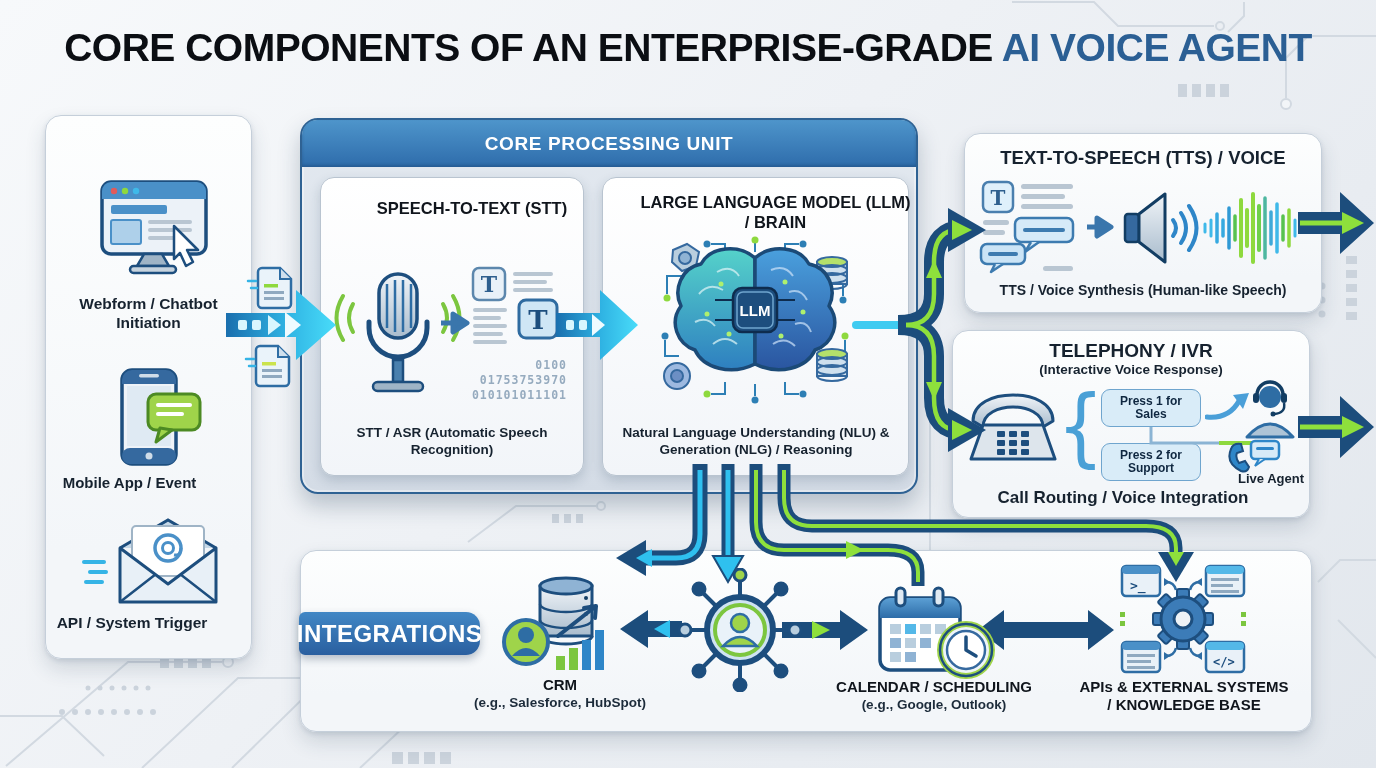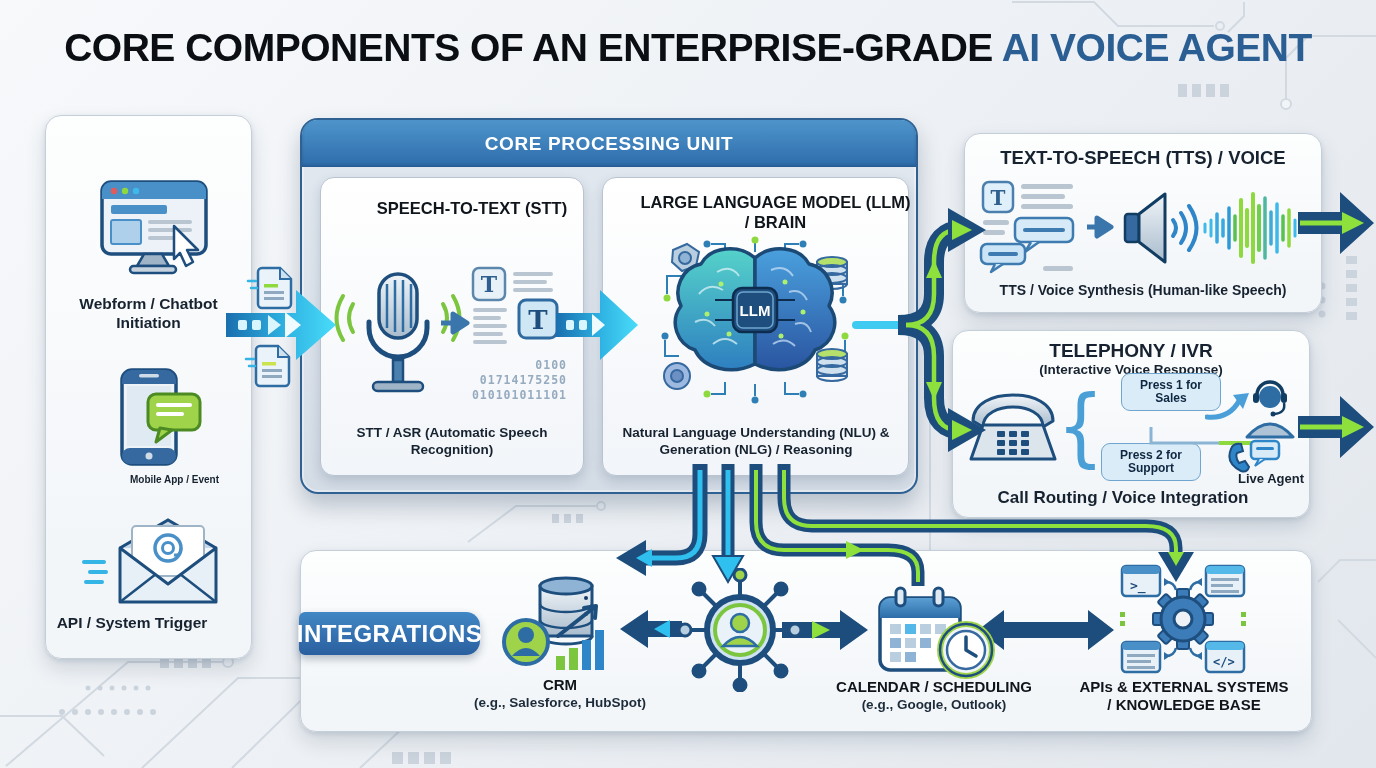--- a/index.html
+++ b/index.html
@@ -182,21 +182,21 @@
       <rect x="18" y="80" width="54" height="16" rx="8" fill="#35699f"></rect>
       <circle cx="45" cy="88" r="3.5" fill="#cfdce8"></circle>
       <rect x="23" y="18" width="44" height="60" fill="#dfeaf3"></rect>
       <g>
         <rect x="44" y="26" width="52" height="36" rx="8" fill="#9fd44a" stroke="#4c8a23" stroke-width="3"></rect>
         <path d="M56,60 L52,74 L68,62 Z" fill="#9fd44a" stroke="#4c8a23" stroke-width="3" stroke-linejoin="round"></path>
         <rect x="52" y="35" width="36" height="4" rx="2" fill="#ffffff"></rect>
           <rect x="52" y="44" width="28" height="4" rx="2" fill="#ffffff"></rect>
       </g>
     </svg>
-    <div class="cap" style="left:0;top:358px;width:167px;font-size:10px;padding-left:45px;">Mobile App / Event</div>
+    <div class="cap" style="left:0;top:358px;width:167px;font-size:15px;">Mobile App / Event</div>
 
     <svg class="abs" style="left:30px;top:398px;" width="150" height="96">
       <g stroke="#35b4e6" stroke-width="4" stroke-linecap="round">
         <line x1="8" y1="48" x2="28" y2="48"></line>
           <line x1="14" y1="58" x2="30" y2="58"></line>
           <line x1="10" y1="68" x2="26" y2="68"></line>
       </g>
       <path d="M44,34 L92,6 L140,34" fill="#c7d9e8" stroke="#1d4e7e" stroke-width="3"></path>
       <rect x="56" y="12" width="72" height="50" rx="4" fill="#ffffff" stroke="#9fb4c6" stroke-width="2"></rect>
       <circle cx="92" cy="34" r="13" fill="none" stroke="#4a90c8" stroke-width="3.5"></circle>
@@ -245,21 +245,21 @@
             <rect x="2" y="50" width="28" height="4" rx="2"></rect>
             <rect x="2" y="58" width="34" height="4" rx="2"></rect>
             <rect x="2" y="66" width="30" height="4" rx="2"></rect>
             <rect x="2" y="74" width="34" height="4" rx="2"></rect>
           </g>
         <rect x="48" y="34" width="38" height="38" rx="7" fill="#cfe6f5" stroke="#2f6ba0" stroke-width="3"></rect>
         <text x="67" y="63" text-anchor="middle" font-family="DejaVu Serif,serif" font-size="26" font-weight="bold" fill="#1d4e7e">T</text>
       </svg>
       <div class="binary">
         <div>0100</div>
-          <div>01714175250</div>
+          <div>01753753970</div>
           <div>010101011101</div>
       </div>
       <div class="cap" style="left:12px;top:246px;width:238px;font-size:13.5px;line-height:17px;">STT / ASR (Automatic Speech Recognition)</div>
     </div>
 
     <div class="card" style="left:300px;top:57px;width:305px;height:297px;">
       <div class="card-title" style="top:14px;padding:0 14px;box-sizing:border-box;">LARGE LANGUAGE MODEL (LLM) / BRAIN</div>
       <svg class="abs" style="left:52px;top:58px;" width="200px" height="186">
 
         <g stroke="#2d7fb5" stroke-width="2" fill="none">
@@ -409,21 +409,21 @@
           <rect x="44" y="51" width="8" height="6" rx="1"></rect>
           <rect x="56" y="51" width="8" height="6" rx="1"></rect>
         <rect x="32" y="60" width="8" height="6" rx="1"></rect>
           <rect x="44" y="60" width="8" height="6" rx="1"></rect>
           <rect x="56" y="60" width="8" height="6" rx="1"></rect>
       </g>
     </svg>
 
     <div id="brace">{</div>
 
-    <div class="press-box" style="left:148px;top:42px;margin-left:20px;">Press 1 for Sales</div>
+    <div class="press-box" style="left:148px;top:58px;">Press 1 for Sales</div>
     <div class="press-box" style="left:148px;top:112px;">Press 2 for Support</div>
 
     <svg class="abs" style="left:196px;top:96px;" width="120" height="46">
       <path d="M2,0 V16 H70" stroke="#8bb4d4" stroke-width="3" fill="none"></path>
       <path d="M70,16 H104 q10,0 12,8" stroke="#8ed93e" stroke-width="4" fill="none"></path>
     </svg>
     <svg class="abs" style="left:252px;top:54px;" width="52" height="42">
       <path d="M2,32 q22,2 32,-16" stroke="#4a9fd8" stroke-width="5" fill="none" stroke-linecap="round"></path>
       <path d="M28,10 L44,8 L38,24 Z" fill="#4a9fd8"></path>
     </svg>

